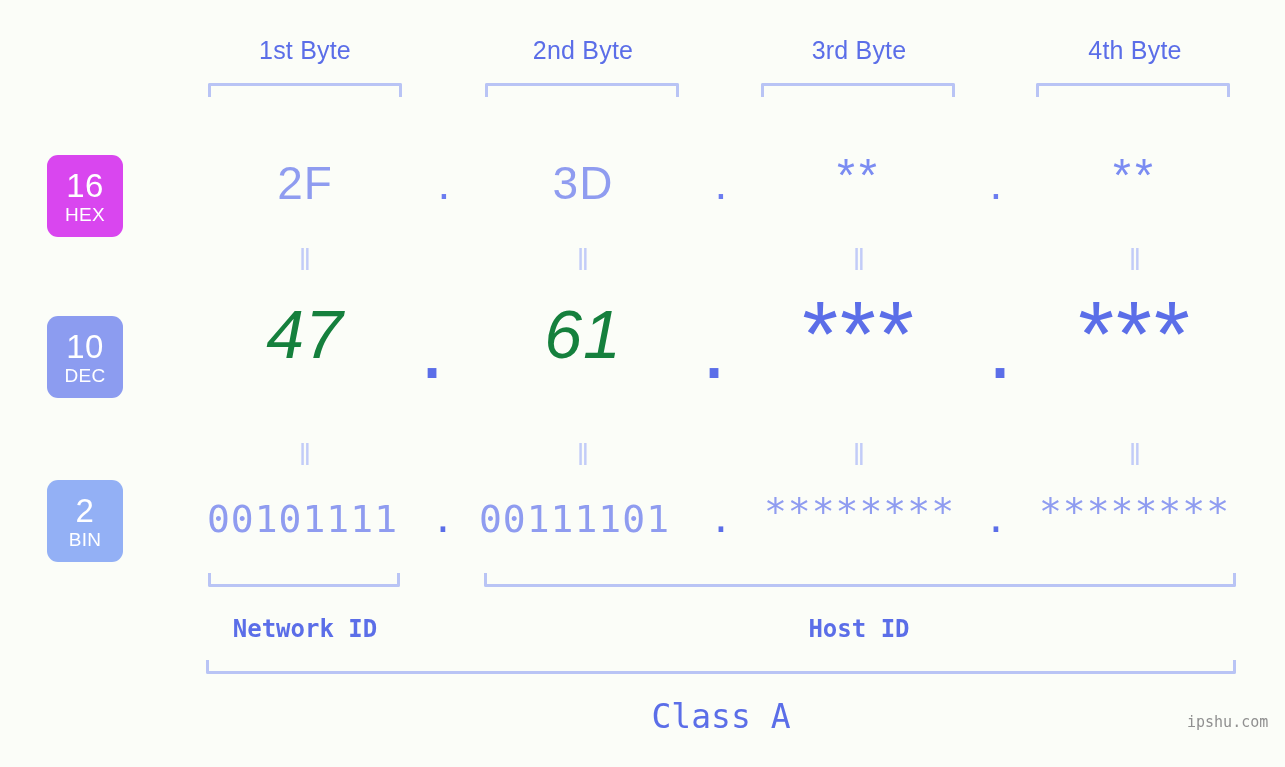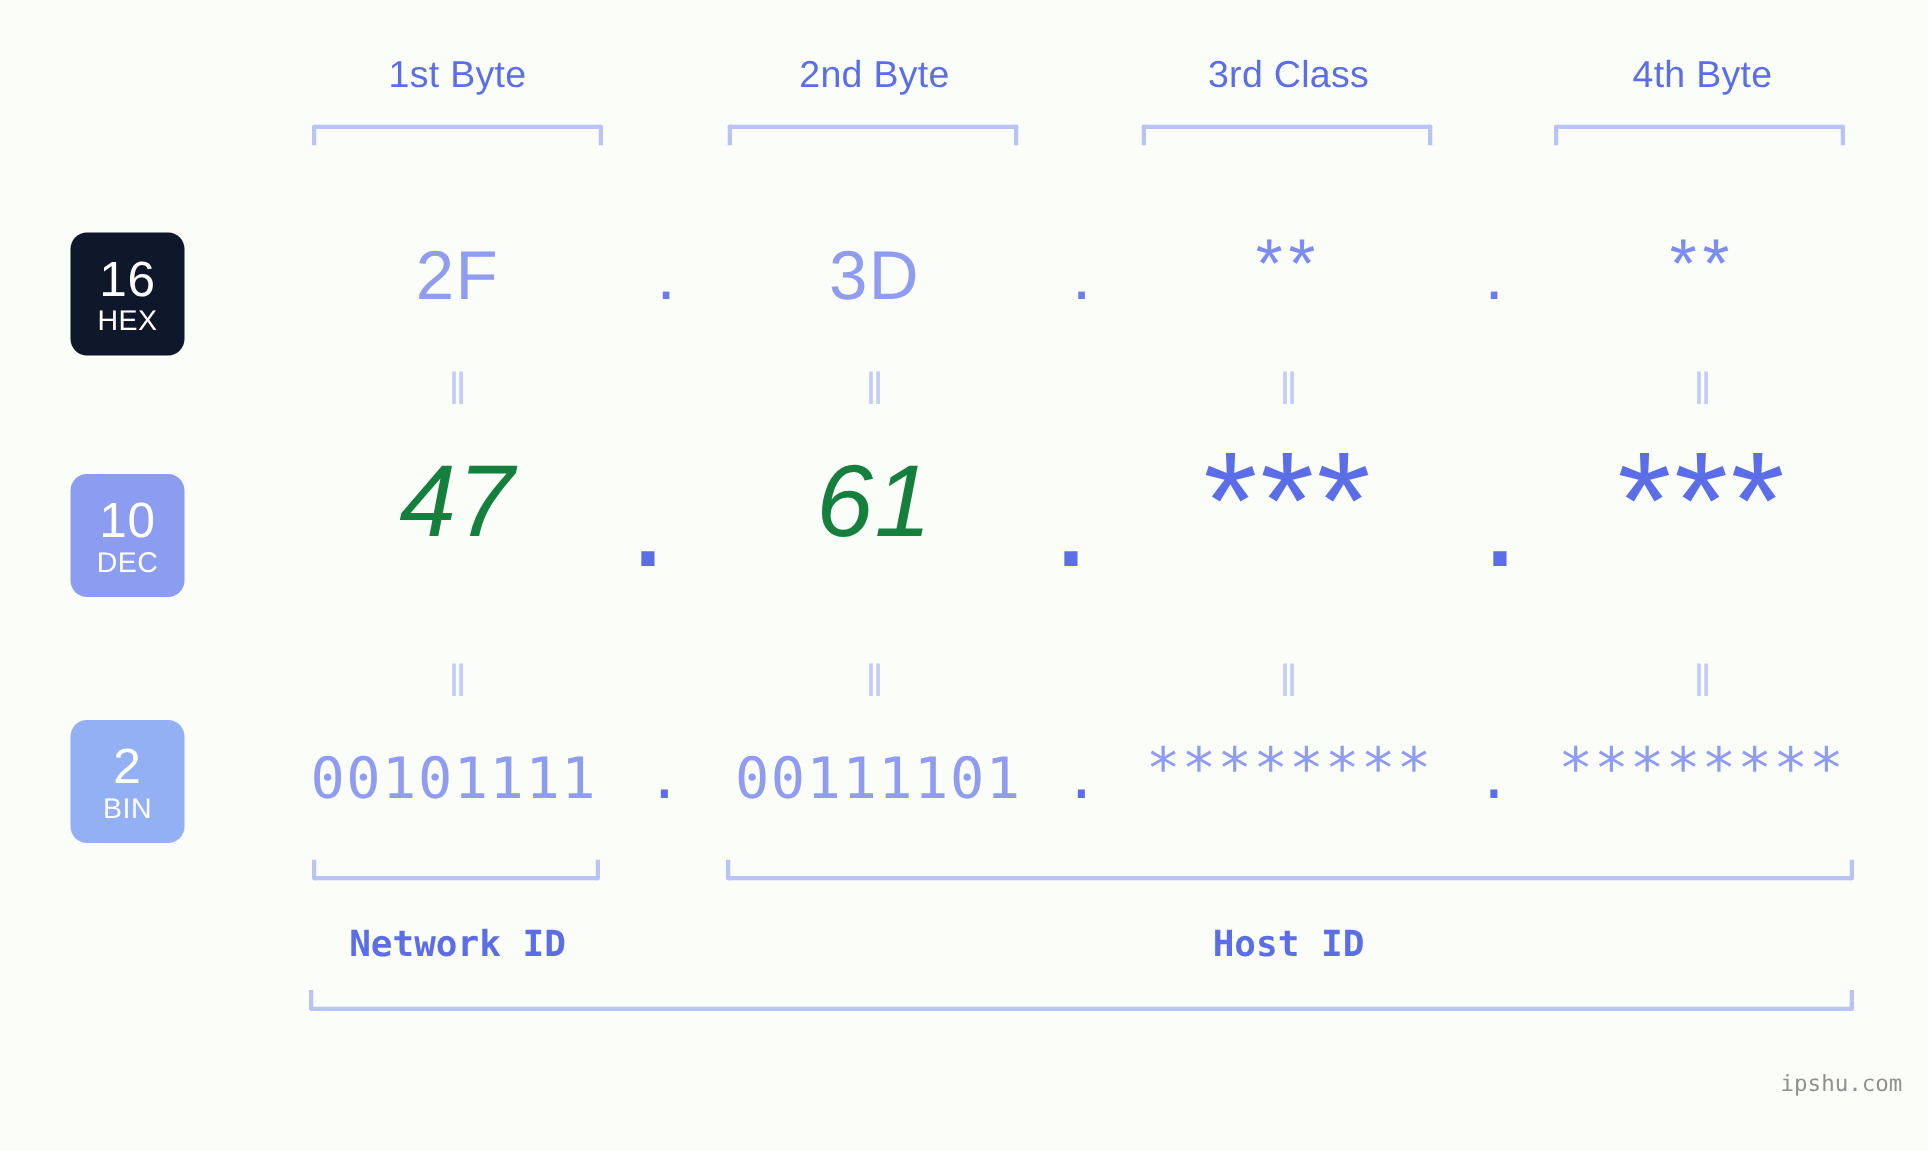--- a/index.html
+++ b/index.html
@@ -168,29 +168,29 @@
     white-space: nowrap;
   }
 </style>
 </head>
 <body>
 
 <div id="canvas">
 
   <div class="abs byte-label" style="left:206px; top:36px; width:198px;">1st Byte</div>
   <div class="abs byte-label" style="left:484px; top:36px; width:198px;">2nd Byte</div>
-  <div class="abs byte-label" style="left:760px; top:36px; width:198px;">3rd Class</div>
+  <div class="abs byte-label" style="left:760px; top:36px; width:198px;">3rd Byte</div>
   <div class="abs byte-label" style="left:1036px; top:36px; width:198px;">4th Byte</div>
 
   <div class="abs bracket-top" style="left:208px; top:83px; width:194px;"></div>
   <div class="abs bracket-top" style="left:485px; top:83px; width:194px;"></div>
   <div class="abs bracket-top" style="left:761px; top:83px; width:194px;"></div>
   <div class="abs bracket-top" style="left:1036px; top:83px; width:194px;"></div>
 
-  <div class="abs badge" style="left:47px; top:155px; background:#0f172a;">
+  <div class="abs badge" style="left:47px; top:155px; background:#d946ef;">
     <div class="num">16</div>
     <div class="name">HEX</div>
   </div>
 
   <div class="abs cell hex-val" style="left:206px; top:160px; width:198px;">2F</div>
   <div class="abs cell dot dot-hex" style="left:404px; top:160px; width:80px;">.</div>
   <div class="abs cell hex-val" style="left:484px; top:160px; width:198px;">3D</div>
   <div class="abs cell dot dot-hex" style="left:681px; top:160px; width:80px;">.</div>
   <div class="abs cell hex-star" style="left:760px; top:152px; width:198px;">**</div>
   <div class="abs cell dot dot-hex" style="left:956px; top:160px; width:80px;">.</div>
@@ -219,29 +219,30 @@
   <div class="abs eq" style="left:760px; top:440px; width:198px;">‖</div>
   <div class="abs eq" style="left:1036px; top:440px; width:198px;">‖</div>
 
   <div class="abs badge" style="left:47px; top:480px; background:#93b0f5;">
     <div class="num">2</div>
     <div class="name">BIN</div>
   </div>
 
   <div class="abs cell bin-val" style="left:200px; top:500px; width:205px;">00101111</div>
   <div class="abs cell dot dot-bin" style="left:405px; top:500px; width:76px;">.</div>
-  <div class="abs cell bin-val" style="left:483px; top:500px; width:205px;">00111101</div>
+  <div class="abs cell bin-val" style="left:472px; top:500px; width:205px;">00111101</div>
   <div class="abs cell dot dot-bin" style="left:683px; top:500px; width:76px;">.</div>
   <div class="abs cell bin-star" style="left:757px; top:493px; width:205px;">********</div>
   <div class="abs cell dot dot-bin" style="left:958px; top:500px; width:76px;">.</div>
   <div class="abs cell bin-star" style="left:1032px; top:493px; width:205px;">********</div>
 
   <div class="abs bracket-bottom" style="left:208px; top:573px; width:192px;"></div>
   <div class="abs bracket-bottom" style="left:484px; top:573px; width:752px;"></div>
 
   <div class="abs id-label" style="left:206px; top:615px; width:198px;">Network ID</div>
   <div class="abs id-label" style="left:760px; top:615px; width:198px;">Host ID</div>
 
   <div class="abs bracket-bottom" style="left:206px; top:660px; width:1030px;"></div>
+  <div class="abs class-label" style="left:206px; top:697px; width:1030px;">Class A</div>
 
   <div class="abs watermark" style="left:1187px; top:713px;">ipshu.com</div>
 
 </div>
 
 </body></html>

